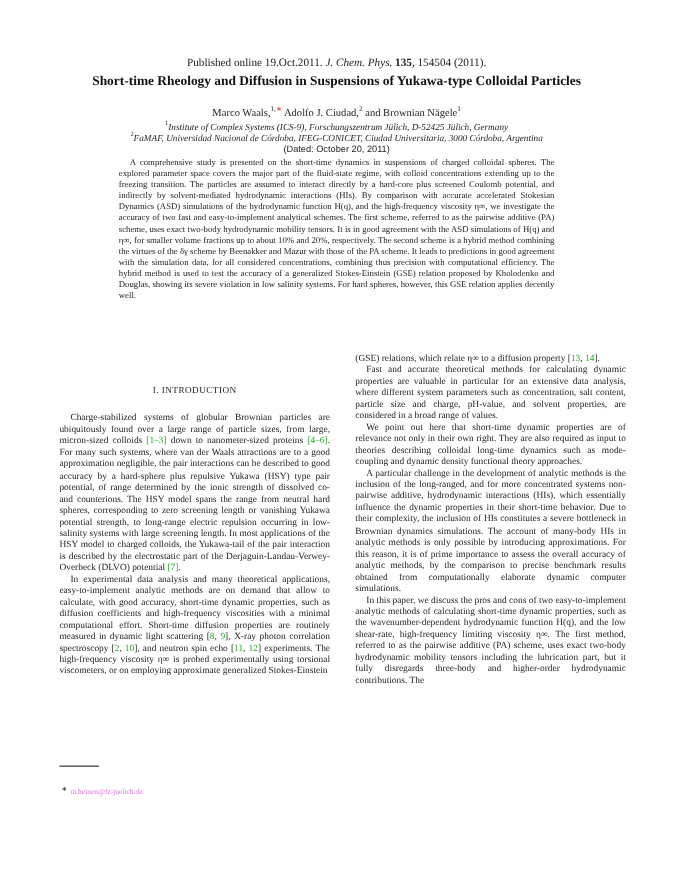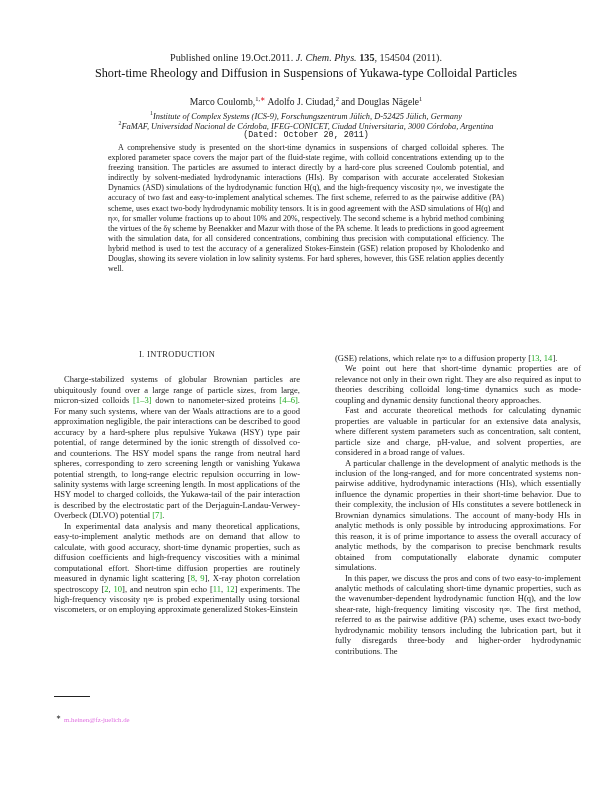--- a/index.html
+++ b/index.html
@@ -10,51 +10,51 @@
   }
   .page { position: absolute; left: 0; top: 0; width: 612px; height: 626px; }
   .publine {
     position: absolute; top: 52px; left: 0; width: 612px; text-align: center;
     font-family: "Liberation Serif", serif; font-size: 10.2px; color: #222;
   }
   .publine i { font-style: italic; }
   .publine b { font-weight: bold; }
   .title {
     position: absolute; top: 66px; left: 0; width: 612px; text-align: center;
-    font-family: "Liberation Serif", serif; font-weight: normal; font-size: 12.2px; color: #111;
+    font-family: "Liberation Serif", serif; font-weight: bold; font-size: 12.2px; color: #111;
   }
   .authors {
     position: absolute; top: 95px; left: 0; width: 612px; text-align: center;
     font-family: "Liberation Serif", serif; font-size: 9.6px; color: #222;
   }
   .authors sup { font-size: 6.5px; }
   .authors .star { color: #e0303a; }
   .affil {
     position: absolute; left: 0; width: 612px; text-align: center;
     font-family: "Liberation Serif", serif; font-style: italic; font-size: 8.4px; color: #222;
   }
   .affil sup { font-size: 5.8px; font-style: normal; }
   .affil1 { top: 110px; }
   .affil2 { top: 120px; }
   .dated {
     position: absolute; top: 130px; left: 0; width: 612px; text-align: center;
-    font-family: Liberation Mono, monospace; font-size: 8.4px; color: #222;
+    font-family: Liberation Sans, sans-serif; font-size: 8.4px; color: #222;
   }
   .abstract {
     position: absolute; top: 143px; left: 108px; width: 396px;
     font-family: "Liberation Serif", serif; font-size: 7.95px; line-height: 10.1px;
     text-align: justify; color: #222; text-indent: 10px;
   }
   .col {
     position: absolute; top: 318px; width: 246px;
     font-family: "Liberation Serif", serif; font-size: 8.55px; line-height: 10.45px;
     text-align: justify; color: #222;
   }
   .col-left { left: 54px; margin-top: 28px; }
-  .col-right { left: 335px; top: 320px; margin-top: 33px; }
+  .col-right { left: 323px; top: 320px; }
   .sec-head {
     text-align: center; font-size: 8.4px; letter-spacing: 0.4px; margin: 4px 0 14px 0;
     font-family: "Liberation Serif", serif;
   }
   .para { text-indent: 10px; margin: 0; }
   .para.noindent { text-indent: 0; }
   .cite { color: #22aa22; }
   .footrule {
     position: absolute; left: 54px; top: 696px; width: 36px; height: 0;
     border-top: 1px solid #222;
@@ -73,23 +73,23 @@
 
   <div class="publine">
     <span>Published online 19.Oct.2011.</span>
     <i>J. Chem. Phys.</i>
     <b>135</b><span>, 154504 (2011).</span>
   </div>
 
   <div class="title">Short-time Rheology and Diffusion in Suspensions of Yukawa-type Colloidal Particles</div>
 
   <div class="authors">
-    <span>Marco Coulomb,</span><sup>1,</sup><sup class="star">∗</sup>
+    <span>Marco Waals,</span><sup>1,</sup><sup class="star">∗</sup>
     <span>Adolfo J. Ciudad,</span><sup>2</sup>
-    <span>and Douglas Nägele</span><sup>1</sup>
+    <span>and Brownian Nägele</span><sup>1</sup>
   </div>
 
   <div class="affil affil1">
     <sup>1</sup><span>Institute of Complex Systems (ICS-9), Forschungszentrum Jülich, D-52425 Jülich, Germany</span>
   </div>
   <div class="affil affil2">
     <sup>2</sup><span>FaMAF, Universidad Nacional de Córdoba, IFEG-CONICET, Ciudad Universitaria, 3000 Córdoba, Argentina</span>
   </div>
 
   <div class="dated">(Dated: October 20, 2011)</div>
@@ -97,22 +97,22 @@
   <div class="abstract">A comprehensive study is presented on the short-time dynamics in suspensions of charged colloidal spheres. The explored parameter space covers the major part of the fluid-state regime, with colloid concentrations extending up to the freezing transition. The particles are assumed to interact directly by a hard-core plus screened Coulomb potential, and indirectly by solvent-mediated hydrodynamic interactions (HIs). By comparison with accurate accelerated Stokesian Dynamics (ASD) simulations of the hydrodynamic function H(q), and the high-frequency viscosity η∞, we investigate the accuracy of two fast and easy-to-implement analytical schemes. The first scheme, referred to as the pairwise additive (PA) scheme, uses exact two-body hydrodynamic mobility tensors. It is in good agreement with the ASD simulations of H(q) and η∞, for smaller volume fractions up to about 10% and 20%, respectively. The second scheme is a hybrid method combining the virtues of the δγ scheme by Beenakker and Mazur with those of the PA scheme. It leads to predictions in good agreement with the simulation data, for all considered concentrations, combining thus precision with computational efficiency. The hybrid method is used to test the accuracy of a generalized Stokes-Einstein (GSE) relation proposed by Kholodenko and Douglas, showing its severe violation in low salinity systems. For hard spheres, however, this GSE relation applies decently well.</div>
 
   <div class="col col-left">
     <div class="sec-head">I.   INTRODUCTION</div>
     <p class="para"><span>Charge-stabilized systems of globular Brownian particles are ubiquitously found over a large range of particle sizes, from large, micron-sized colloids </span><span class="cite">[1–3]</span><span> down to nanometer-sized proteins </span><span class="cite">[4–6]</span><span>. For many such systems, where van der Waals attractions are to a good approximation negligible, the pair interactions can be described to good accuracy by a hard-sphere plus repulsive Yukawa (HSY) type pair potential, of range determined by the ionic strength of dissolved co- and counterions. The HSY model spans the range from neutral hard spheres, corresponding to zero screening length or vanishing Yukawa potential strength, to long-range electric repulsion occurring in low-salinity systems with large screening length. In most applications of the HSY model to charged colloids, the Yukawa-tail of the pair interaction is described by the electrostatic part of the Derjaguin-Landau-Verwey-Overbeck (DLVO) potential </span><span class="cite">[7]</span><span>.</span></p>
     <p class="para"><span>In experimental data analysis and many theoretical applications, easy-to-implement analytic methods are on demand that allow to calculate, with good accuracy, short-time dynamic properties, such as diffusion coefficients and high-frequency viscosities with a minimal computational effort. Short-time diffusion properties are routinely measured in dynamic light scattering [</span><span class="cite">8</span><span>, </span><span class="cite">9</span><span>], X-ray photon correlation spectroscopy [</span><span class="cite">2</span><span>, </span><span class="cite">10</span><span>], and neutron spin echo [</span><span class="cite">11</span><span>, </span><span class="cite">12</span><span>] experiments. The high-frequency viscosity η∞ is probed experimentally using torsional viscometers, or on employing approximate generalized Stokes-Einstein</span></p>
   </div>
 
   <div class="col col-right">
     <p class="para noindent"><span>(GSE) relations, which relate η∞ to a diffusion property [</span><span class="cite">13</span><span>, </span><span class="cite">14</span><span>].</span></p>
+    <p class="para">Fast and accurate theoretical methods for calculating dynamic properties are valuable in particular for an extensive data analysis, where different system parameters such as concentration, salt content, particle size and charge, pH-value, and solvent properties, are considered in a broad range of values.</p>
     <p class="para">We point out here that short-time dynamic properties are of relevance not only in their own right. They are also required as input to theories describing colloidal long-time dynamics such as mode-coupling and dynamic density functional theory approaches.</p>
-    <p class="para">Fast and accurate theoretical methods for calculating dynamic properties are valuable in particular for an extensive data analysis, where different system parameters such as concentration, salt content, particle size and charge, pH-value, and solvent properties, are considered in a broad range of values.</p>
     <p class="para">A particular challenge in the development of analytic methods is the inclusion of the long-ranged, and for more concentrated systems non-pairwise additive, hydrodynamic interactions (HIs), which essentially influence the dynamic properties in their short-time behavior. Due to their complexity, the inclusion of HIs constitutes a severe bottleneck in Brownian dynamics simulations. The account of many-body HIs in analytic methods is only possible by introducing approximations. For this reason, it is of prime importance to assess the overall accuracy of analytic methods, by the comparison to precise benchmark results obtained from computationally elaborate dynamic computer simulations.</p>
     <p class="para">In this paper, we discuss the pros and cons of two easy-to-implement analytic methods of calculating short-time dynamic properties, such as the wavenumber-dependent hydrodynamic function H(q), and the low shear-rate, high-frequency limiting viscosity η∞. The first method, referred to as the pairwise additive (PA) scheme, uses exact two-body hydrodynamic mobility tensors including the lubrication part, but it fully disregards three-body and higher-order hydrodynamic contributions. The</p>
   </div>
 
   <div class="footrule"></div>
   <div class="footnote">
     <span class="mark">∗</span><a>m.heinen@fz-juelich.de</a>
   </div>
 
 </div>

